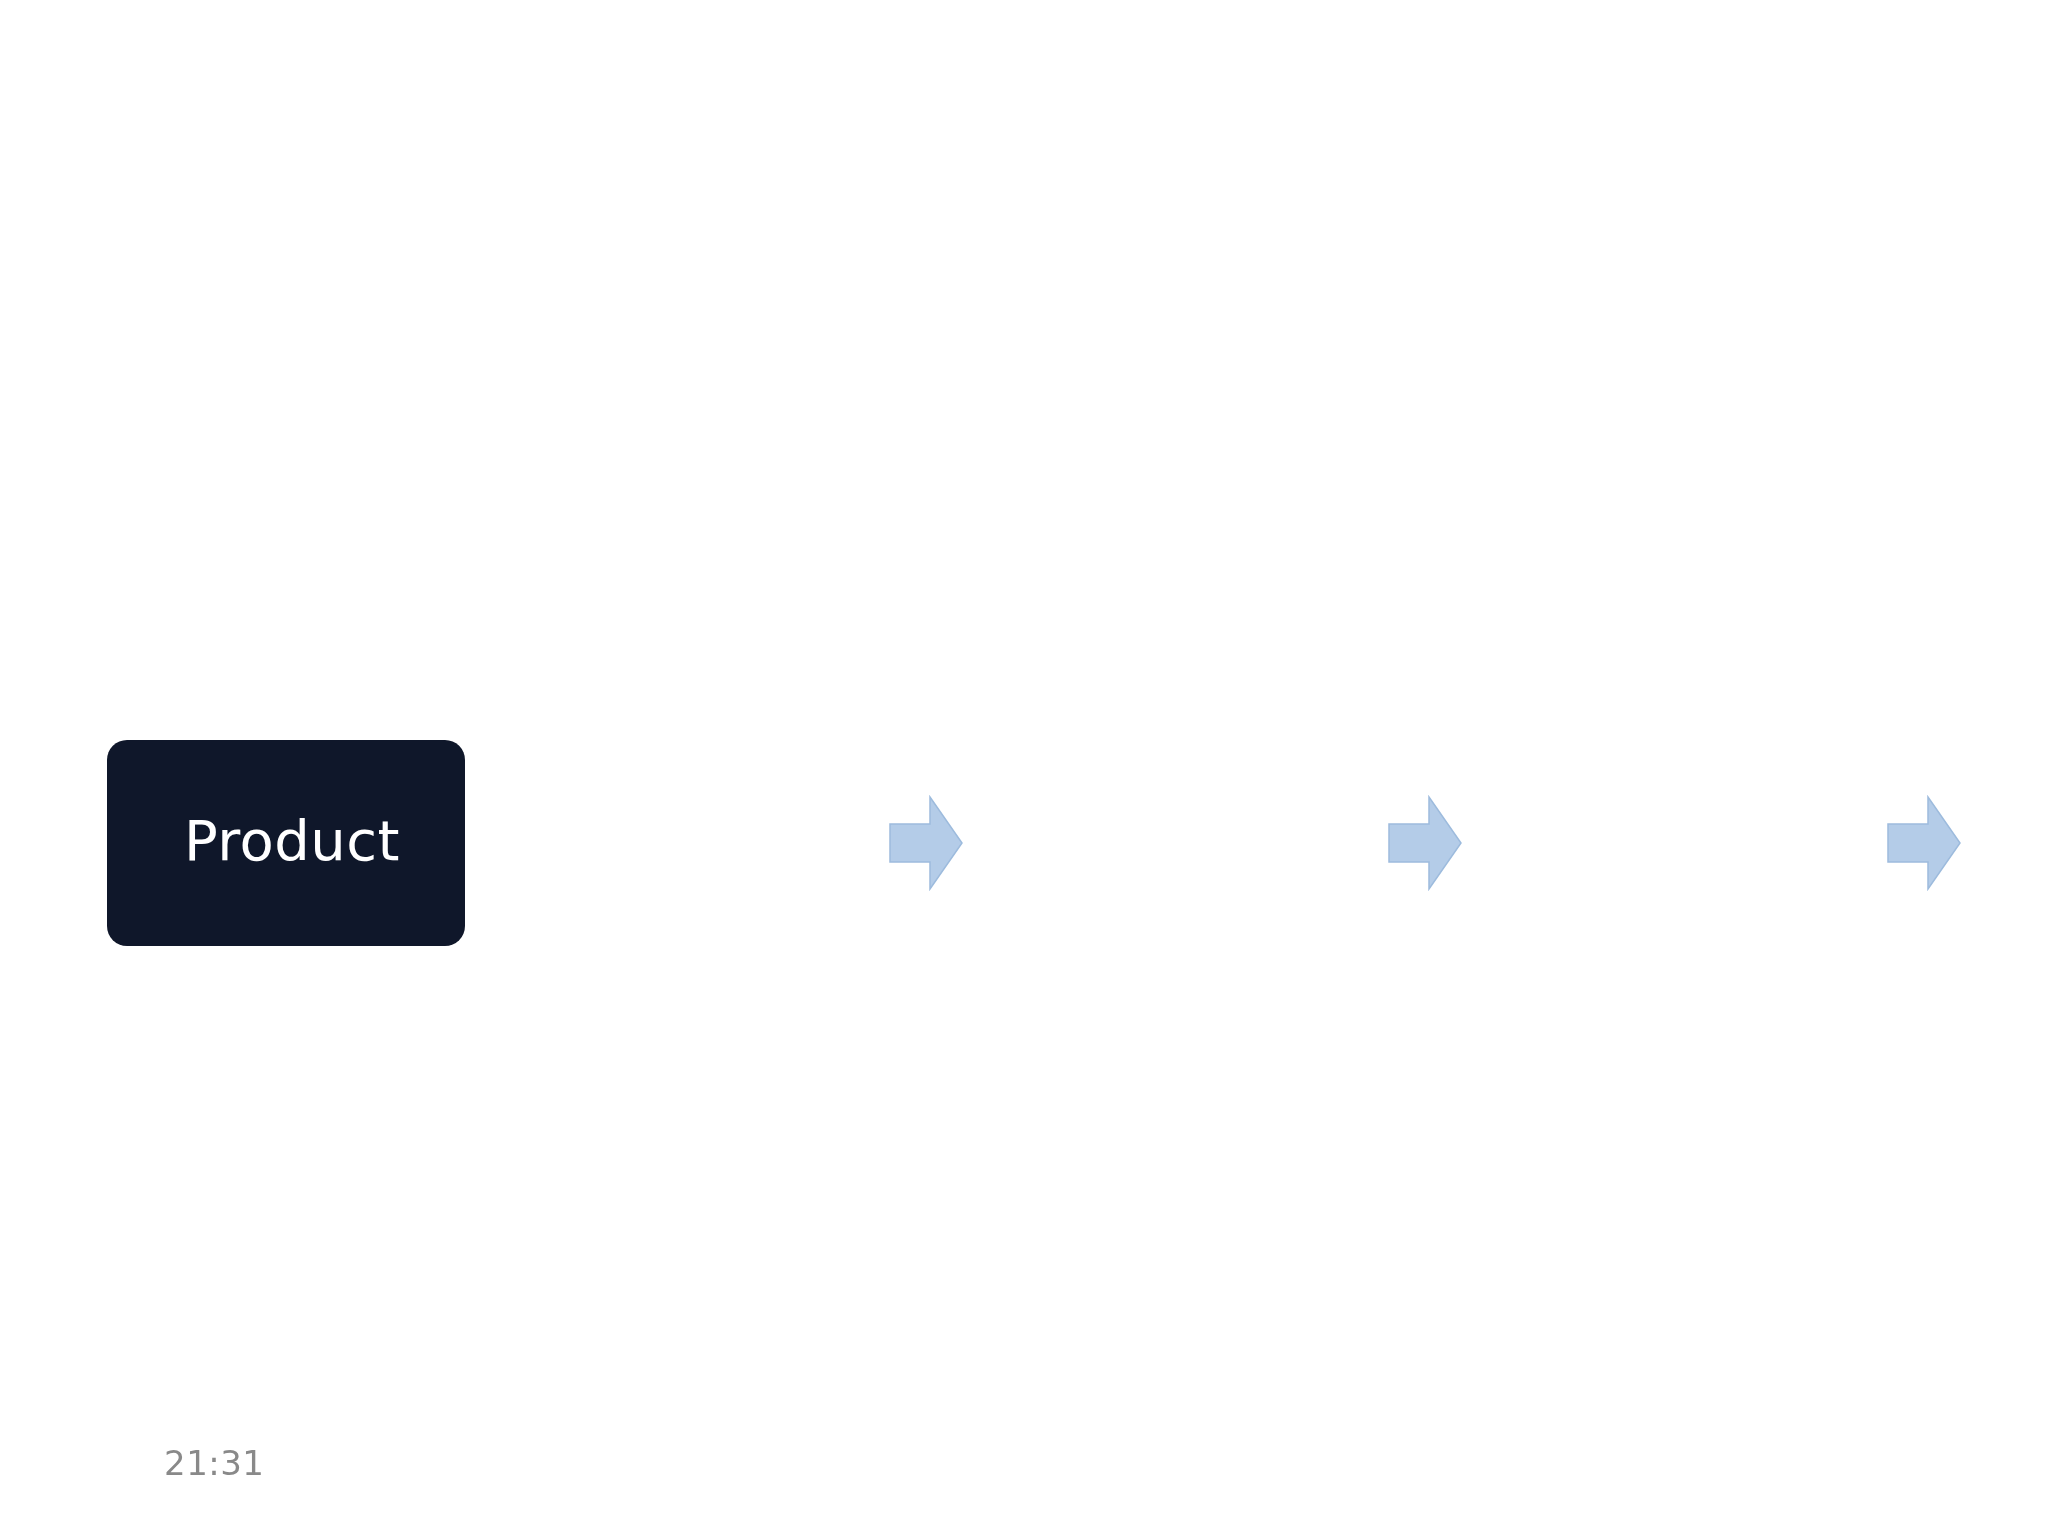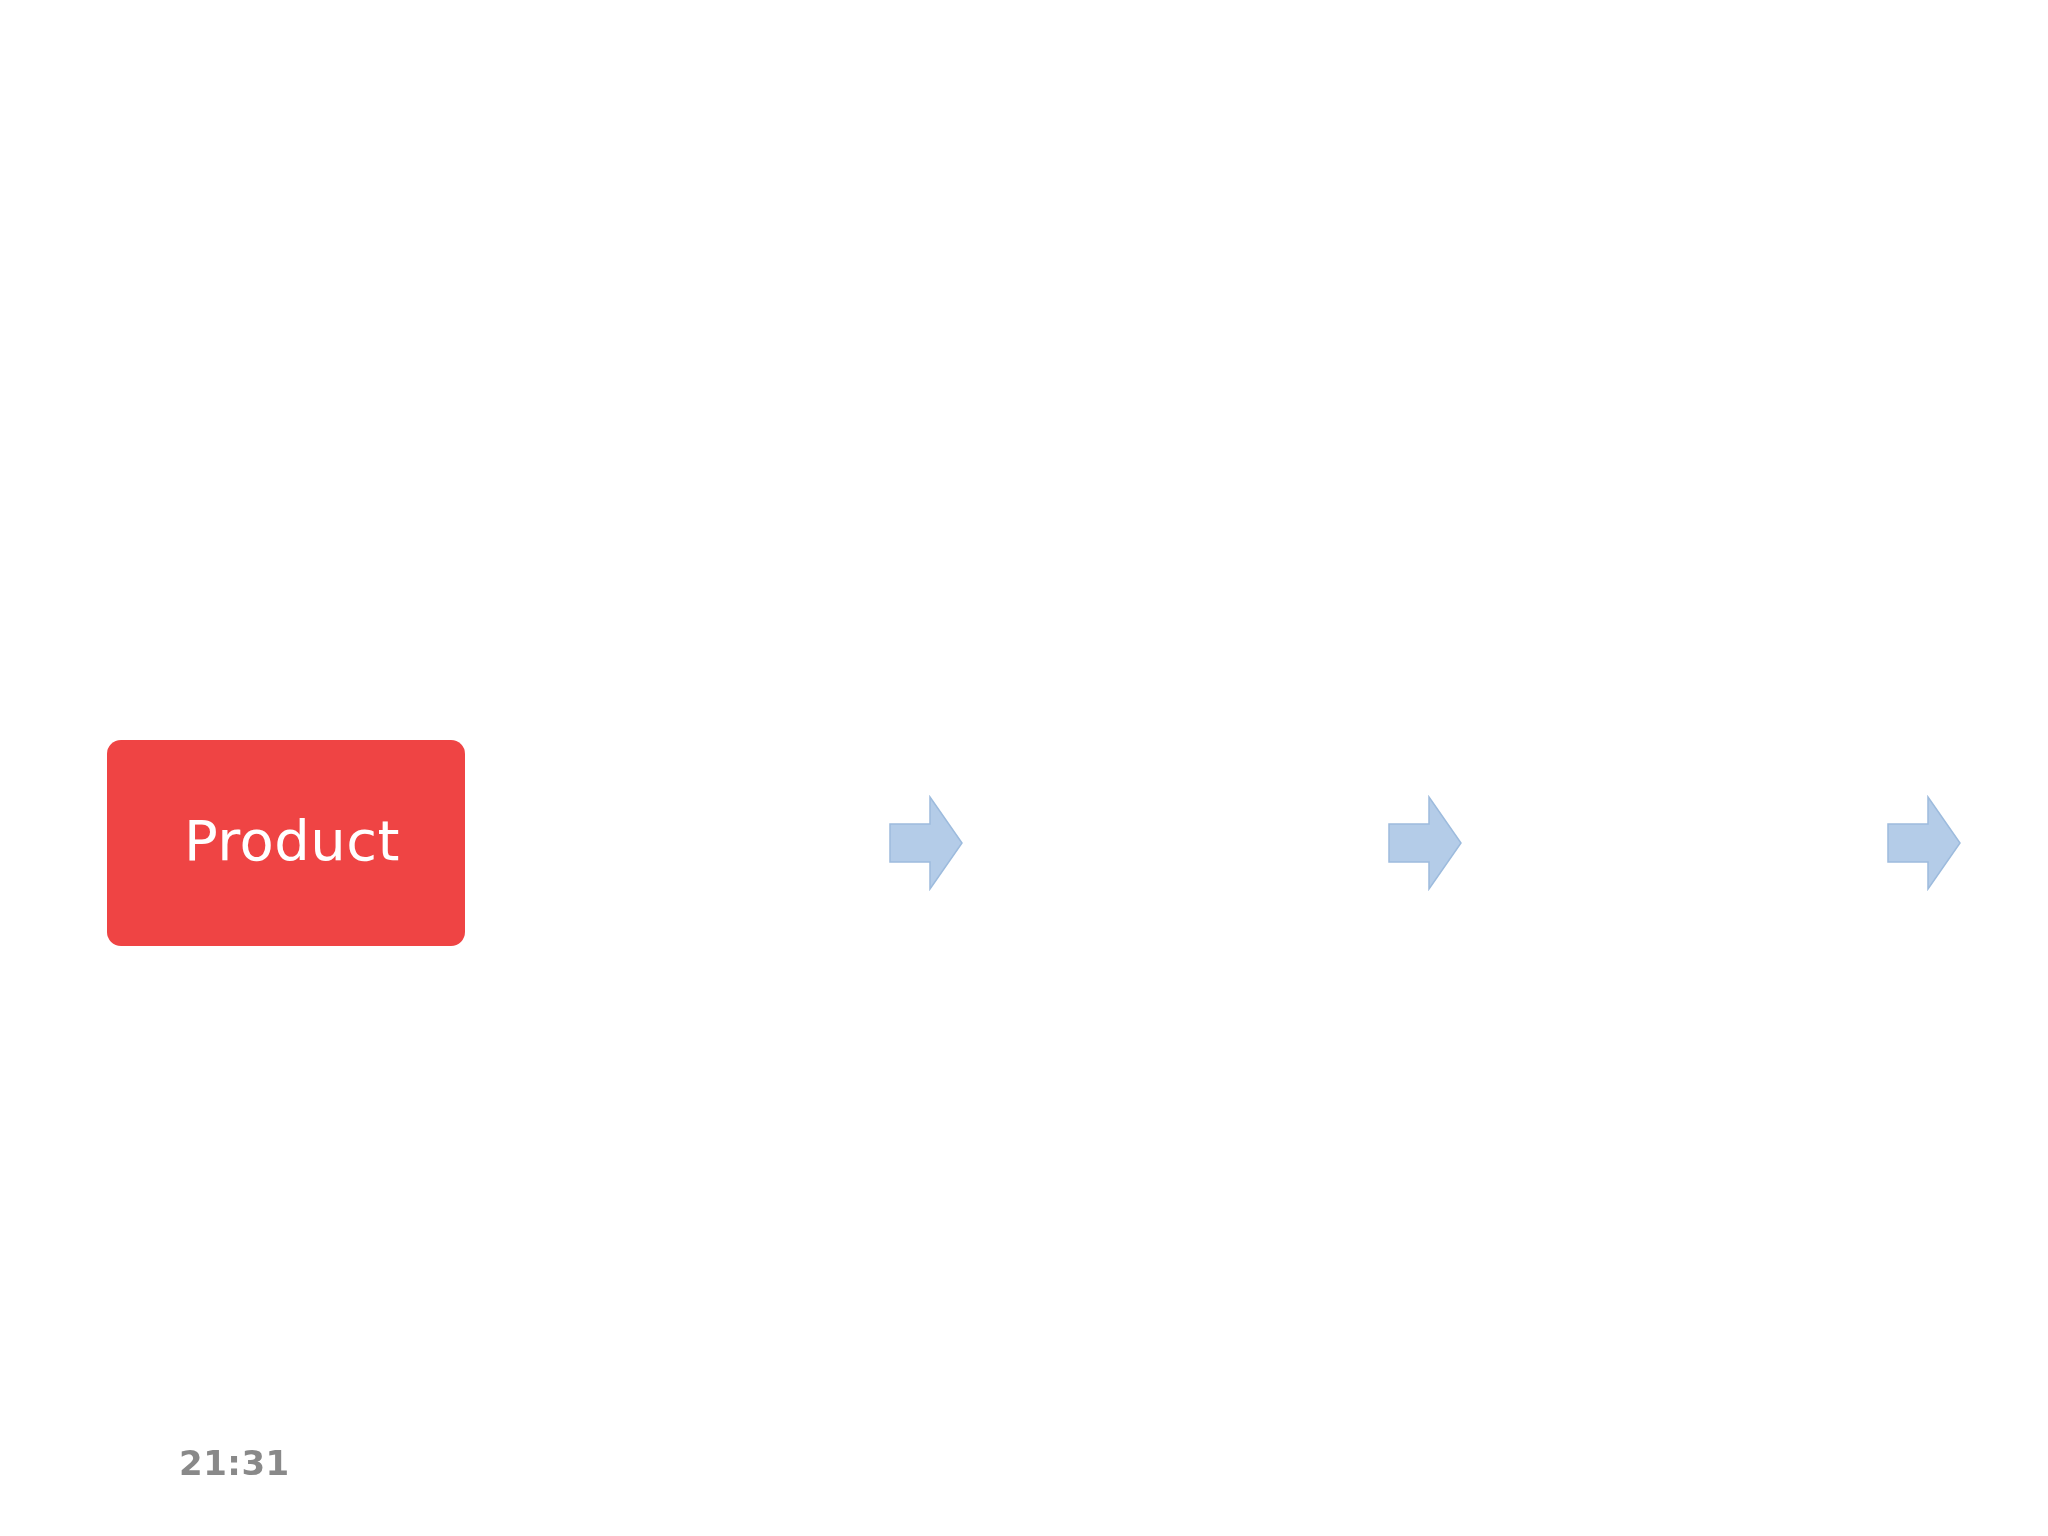--- a/index.html
+++ b/index.html
@@ -46,22 +46,22 @@
     flex-direction: row;
     align-items: center;
     justify-content: space-between;
   }
 
   .stage-box {
     position: relative;
     width: 358px;
     height: 206px;
     flex: 0 0 358px;
-    background: #ef4444;
-    border-radius: 14px;
+    background: #0f172a;
+    border-radius: 20px;
     display: flex;
     align-items: center;
     justify-content: flex-start;
     box-sizing: border-box;
     padding-left: 12px;
   }
   .stage-label {
     width: 100%;
     text-align: center;
     color: #ffffff;
@@ -88,24 +88,23 @@
     height: 96px;
   }
 
   
   #slide-time {
     position: absolute;
     left: 164px;
     top: 1443px;
     font-family: "DejaVu Sans", sans-serif;
     font-size: 34px;
-    font-weight: 700;
+    font-weight: 400;
     color: #898989;
     letter-spacing: 0.5px;
-    margin-left: 15px;
   }
 </style>
 </head>
 <body>
 
 <div id="slide">
 
 
   <div id="pipeline">
 

